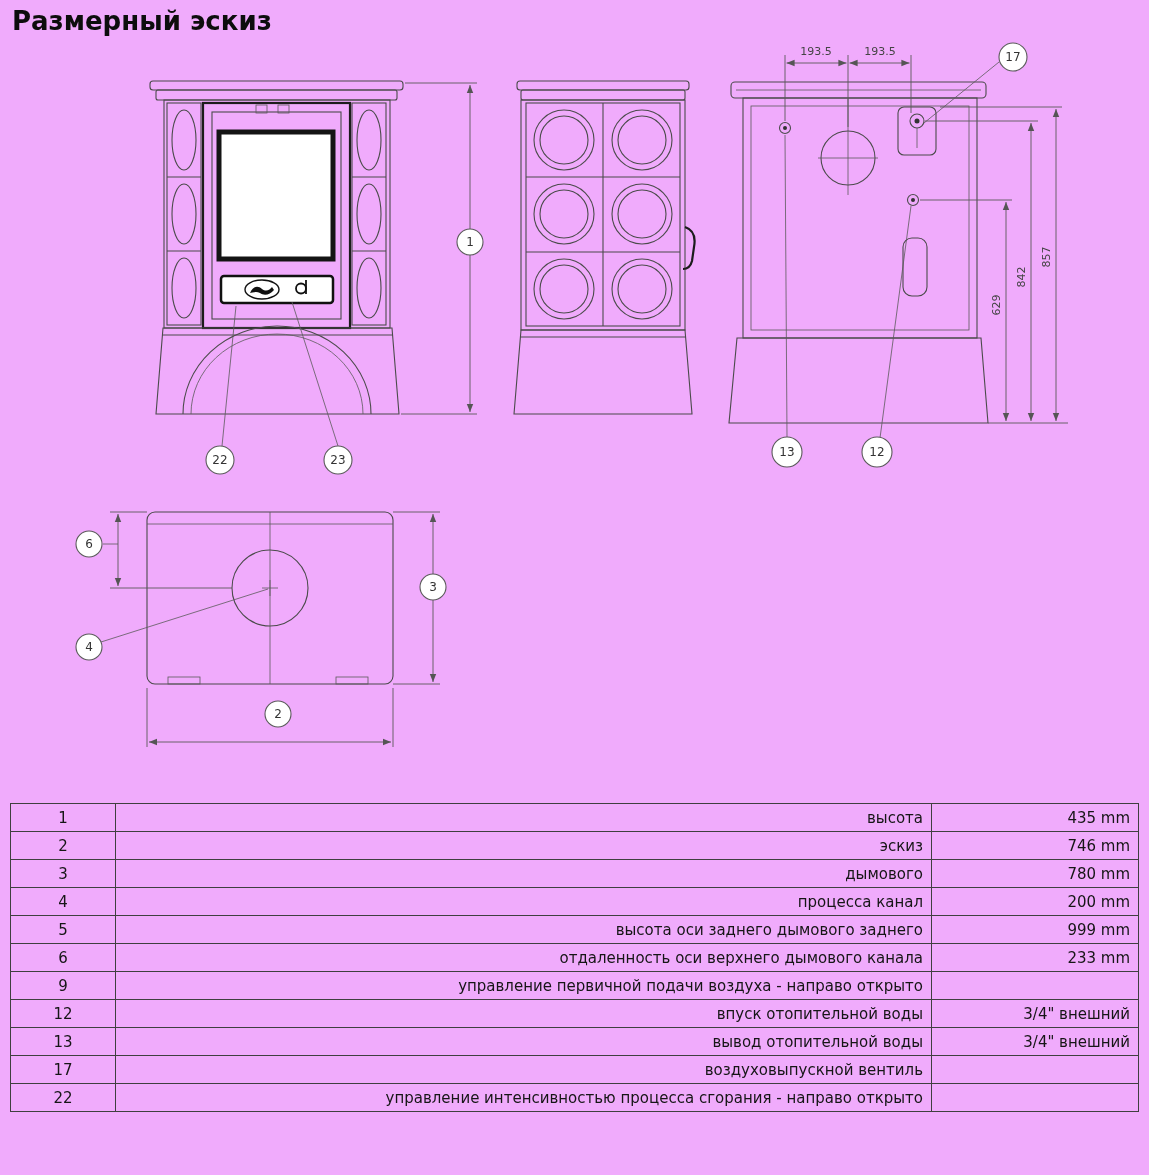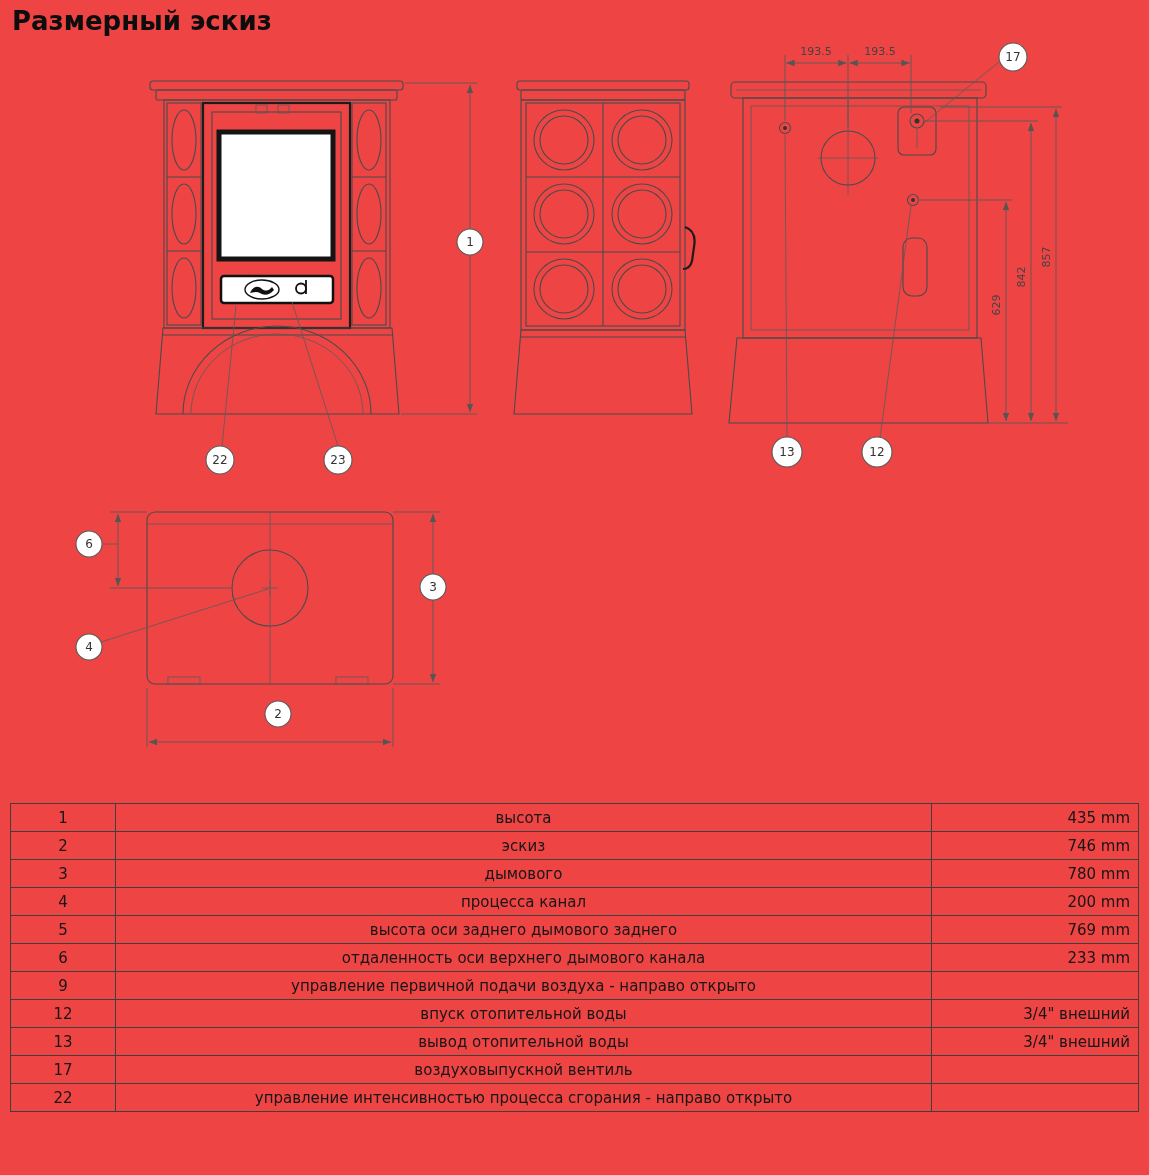--- a/index.html
+++ b/index.html
@@ -1,32 +1,32 @@
 <!DOCTYPE html>
 <html><head>
 <meta charset="utf-8">
 <style>
   html,body{margin:0;padding:0;background:#ffffff;}
   body{width:1149px;font-family:"DejaVu Sans","Liberation Sans",sans-serif;color:#1a1a1a;}
-  .page{width:1149px;height:1175px;position:relative;overflow:hidden;background:#ef4444;}
+  .page{width:1149px;height:1175px;position:relative;overflow:hidden;background:#f0abfc;}
   .title{font-size:26px;font-weight:bold;color:#0d0d0d;margin:0;padding:6px 0 0 12px;line-height:1.2;}
   .drawing{width:1149px;}
   .drawing svg{display:block;}
   svg text{font-family:"DejaVu Sans","Liberation Sans",sans-serif;fill:#3c3c3c;}
   .ln{stroke:#4b4b4b;stroke-width:1.1;fill:none;}
   .thn{stroke:#5a5a5a;stroke-width:0.8;fill:none;}
   .thk{stroke:#1c1c1c;stroke-width:2.2;fill:none;}
   .dim{stroke:#5a5a5a;stroke-width:0.9;fill:none;}
   .co{fill:#ffffff;stroke:#5a5a5a;stroke-width:1.1;}
   .cotxt{font-size:12px;fill:#333;}
   .dimtxt{font-size:11px;fill:#444;}
   .info-table{border-collapse:collapse;margin:4px 10px 0 10px;width:1129px;table-layout:fixed;}
   .info-table td{border:1px solid #3f3f3f;font-size:15px;padding:2px 8px;height:23px;color:#161616;overflow:hidden;white-space:nowrap;}
   .c-num{width:88px;text-align:center;}
-  .c-label{text-align:center;}
+  .c-label{text-align:right;}
   .c-value{width:190px;text-align:right;}
 </style>
 </head>
 <body>
 
 <div class="page">
 
   <h1 class="title">Размерный эскиз</h1>
 
   <div class="drawing">
@@ -284,21 +284,21 @@
         <td class="c-value">780 mm</td>
       </tr>
       <tr>
         <td class="c-num">4</td>
         <td class="c-label">процесса канал</td>
         <td class="c-value">200 mm</td>
       </tr>
       <tr>
         <td class="c-num">5</td>
         <td class="c-label">высота оси заднего дымового заднего</td>
-        <td class="c-value">769 mm</td>
+        <td class="c-value">999 mm</td>
       </tr>
       <tr>
         <td class="c-num">6</td>
         <td class="c-label">отдаленность оси верхнего дымового канала</td>
         <td class="c-value">233 mm</td>
       </tr>
       <tr>
         <td class="c-num">9</td>
         <td class="c-label">управление первичной подачи воздуха - направо открыто</td>
         <td class="c-value"></td>

